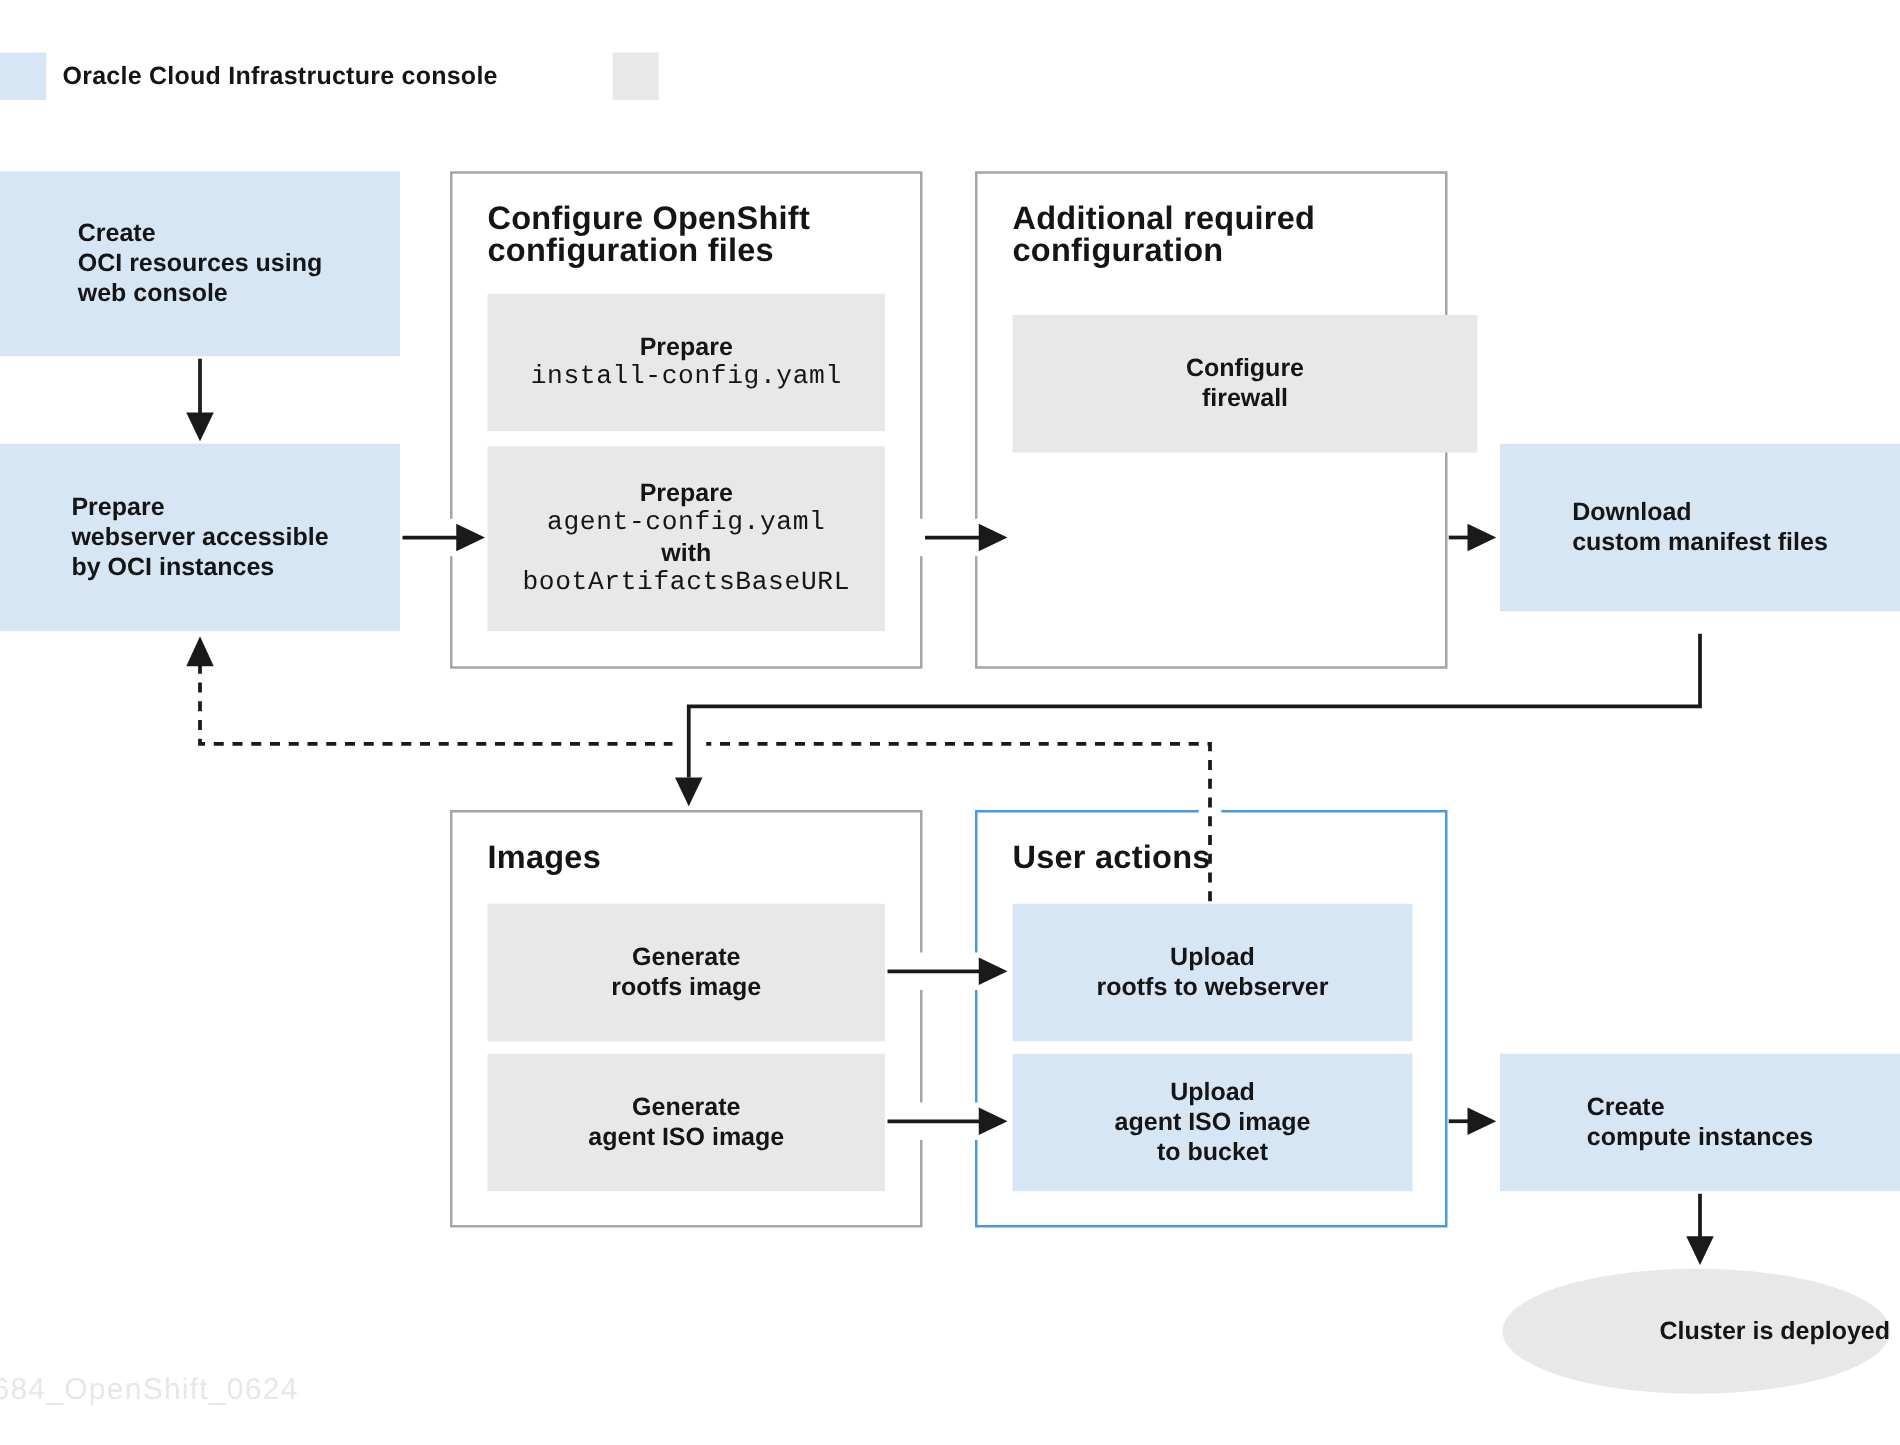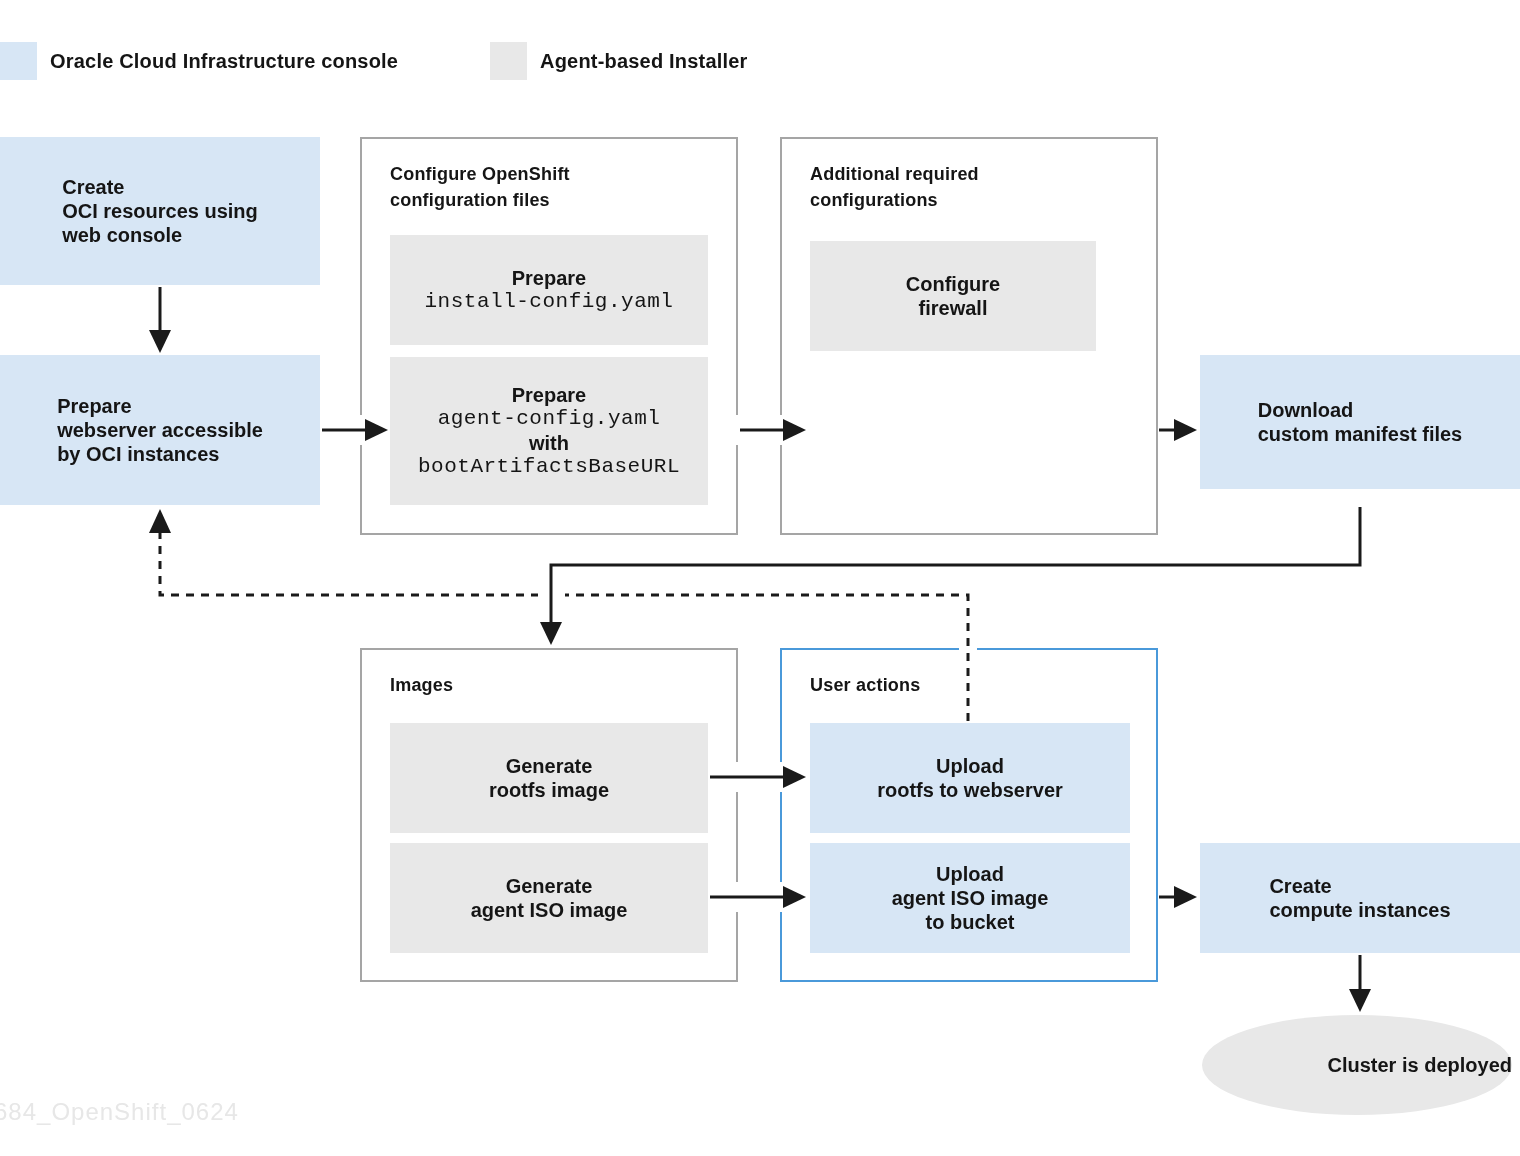--- a/index.html
+++ b/index.html
@@ -20,21 +20,21 @@
     position:absolute;display:flex;align-items:center;justify-content:center;
     font-size:20px;font-weight:600;line-height:24px;
     white-space:pre-line;
   }
   .node-blue{background:#D7E6F5;}
   .node-gray{background:#E8E8E8;}
   
   .group{position:absolute;background:#ffffff;border:2px solid #A5A5A5;box-sizing:border-box;}
   .group-blue{border-color:#4A99DA;}
   .group-title{
-    position:absolute;left:28px;top:22px;font-size:18px;font-weight:700;
+    position:absolute;left:28px;top:22px;font-size:26px;font-weight:700;
     line-height:26px;white-space:pre-line;letter-spacing:.2px;
   }
   
   .inner{
     position:absolute;display:flex;flex-direction:column;align-items:center;justify-content:center;
     text-align:center;font-size:20px;font-weight:600;line-height:24px;white-space:pre-line;
   }
   .mono{
     font-family:Liberation Mono, monospace;
     font-size:21px;font-weight:400;letter-spacing:.5px;
@@ -55,21 +55,20 @@
   .gap{fill:#ffffff;stroke:none;}
 </style>
 </head>
 <body>
 
 <div id="canvas">
 
   <div class="swatch swatch-blue" style="left:0px;"></div>
   <div class="legend-label" style="left:50px;">Oracle Cloud Infrastructure console</div>
   <div class="swatch swatch-gray" style="left:490px;"></div>
-  <div class="legend-label" style="left:540px;">Agent-based Installer</div>
 
   <div class="node node-blue" style="left:0px;top:137px;width:320px;height:148px;">
     <span>Create
 OCI resources using
 web console</span>
   </div>
 
   <div class="node node-blue" style="left:0px;top:355px;width:320px;height:150px;">
     <span>Prepare
 webserver accessible
@@ -86,23 +85,23 @@
   </div>
   <div class="inner node-gray" style="left:390px;top:357px;width:318px;height:148px;">
     <span>Prepare</span>
     <span class="mono">agent-config.yaml</span>
     <span>with</span>
     <span class="mono">bootArtifactsBaseURL</span>
   </div>
 
   <div class="group" style="left:780px;top:137px;width:378px;height:398px;">
     <div class="group-title">Additional required
-configurations</div>
-  </div>
-  <div class="inner node-gray" style="left:810px;top:241px;width:286px;height:110px;">
+configuration</div>
+  </div>
+  <div class="inner node-gray" style="left:810px;top:252px;width:372px;height:110px;">
     <span>Configure
 firewall</span>
   </div>
 
   <div class="node node-blue" style="left:1200px;top:355px;width:320px;height:134px;">
     <span>Download
 custom manifest files</span>
   </div>
 
   <div class="group" style="left:360px;top:648px;width:378px;height:334px;">

